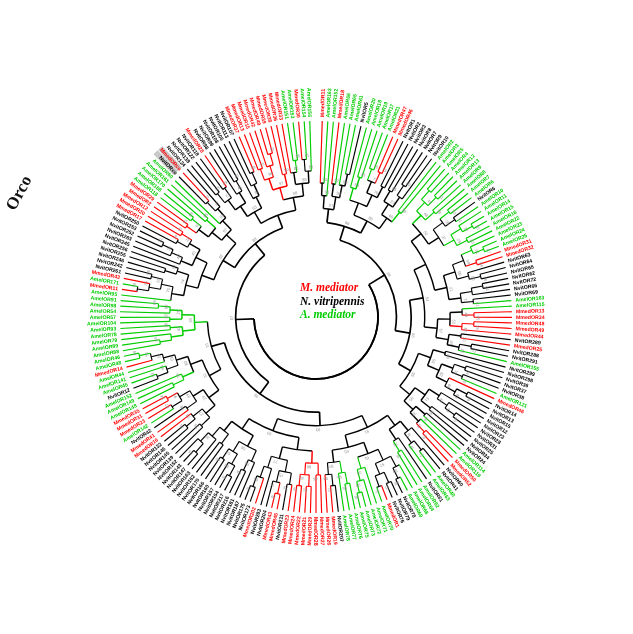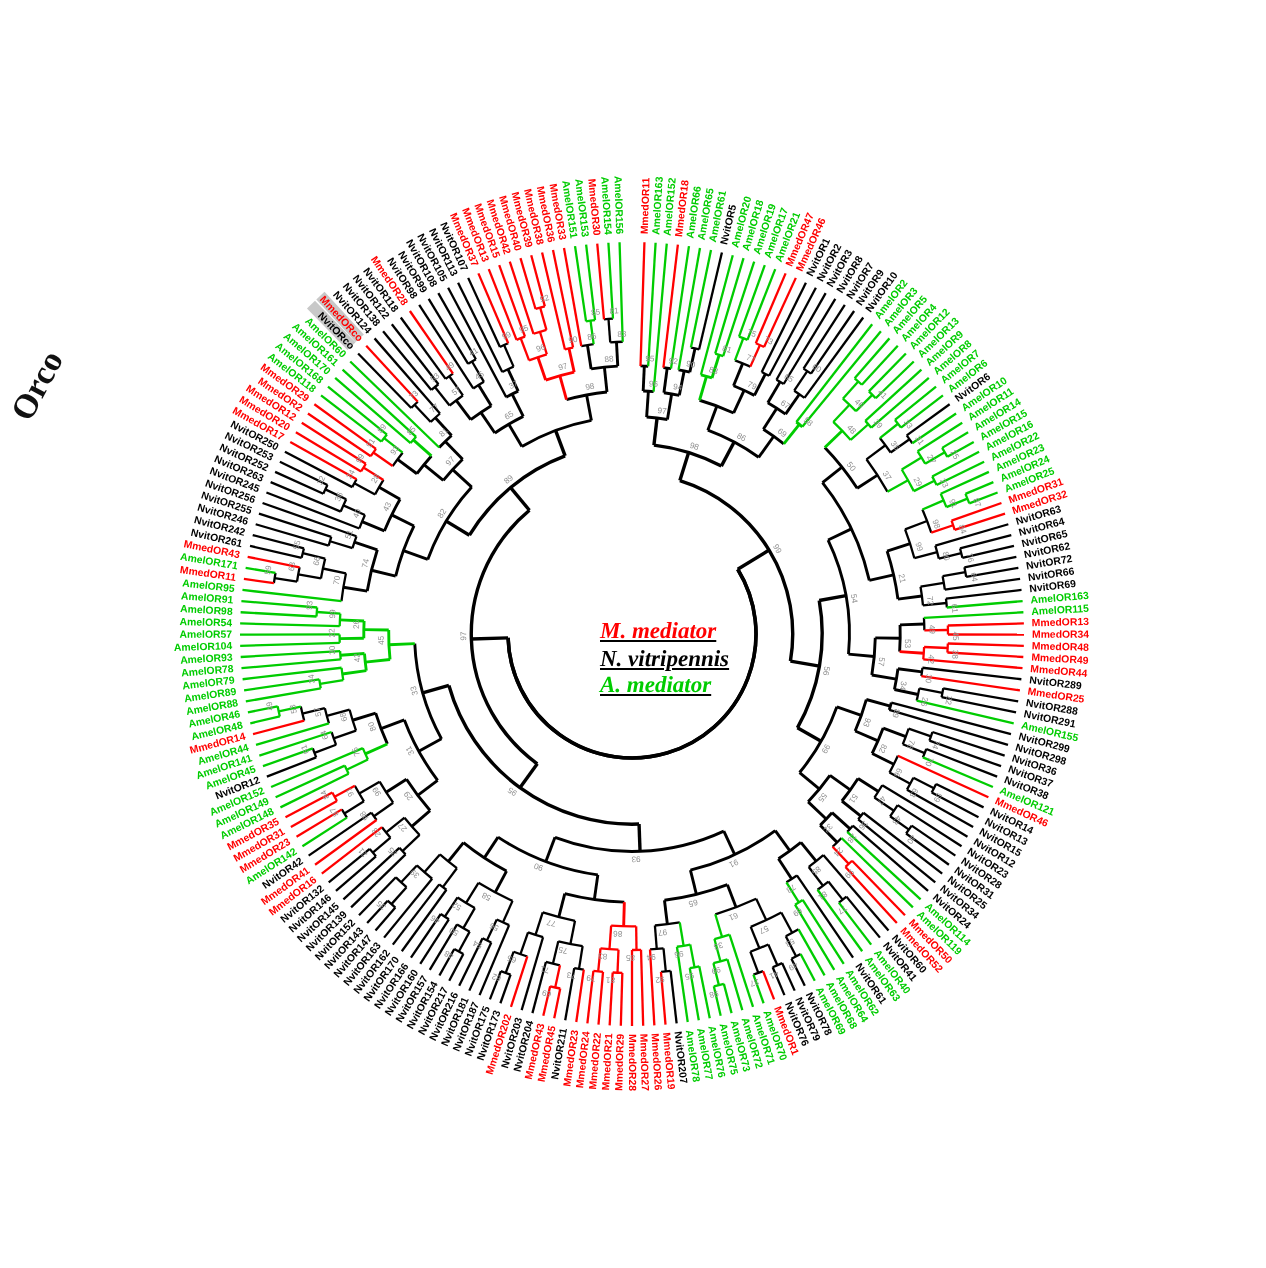--- a/index.html
+++ b/index.html
@@ -1,20 +1,20 @@
 <!DOCTYPE html>
 <html><head>
 <meta charset="utf-8">
 <style>
   html,body{margin:0;padding:0;background:#ffffff;}
   body{width:633px;height:634px;overflow:hidden;
        font-family:"Liberation Sans",sans-serif;}
   #stage{position:relative;width:633px;height:634px;background:#fff;}
   #tree-svg{position:absolute;left:0;top:0;width:633px;height:634px;}
-  .legend{position:absolute;left:300px;top:310px;line-height:13.5px;text-decoration:underline;}
+  .legend{position:absolute;left:300px;top:281px;line-height:13.5px;}
   .legend div{font-family:"Liberation Serif",serif;font-style:italic;
               font-weight:bold;font-size:11.5px;white-space:nowrap;}
   .lg-mmed{color:#ff0000;}
   .lg-nvit{color:#000000;text-align:right;}
   .lg-amel{color:#00cc00;}
   .orco-label{position:absolute;left:2px;top:165px;width:34px;height:58px;}
   .orco-label span{display:block;position:absolute;left:-12px;top:18px;
       width:58px;text-align:center;
       font-family:"Liberation Serif",serif;font-size:17px;font-weight:bold;
       color:#111;transform:rotate(-62deg);transform-origin:50% 50%;

